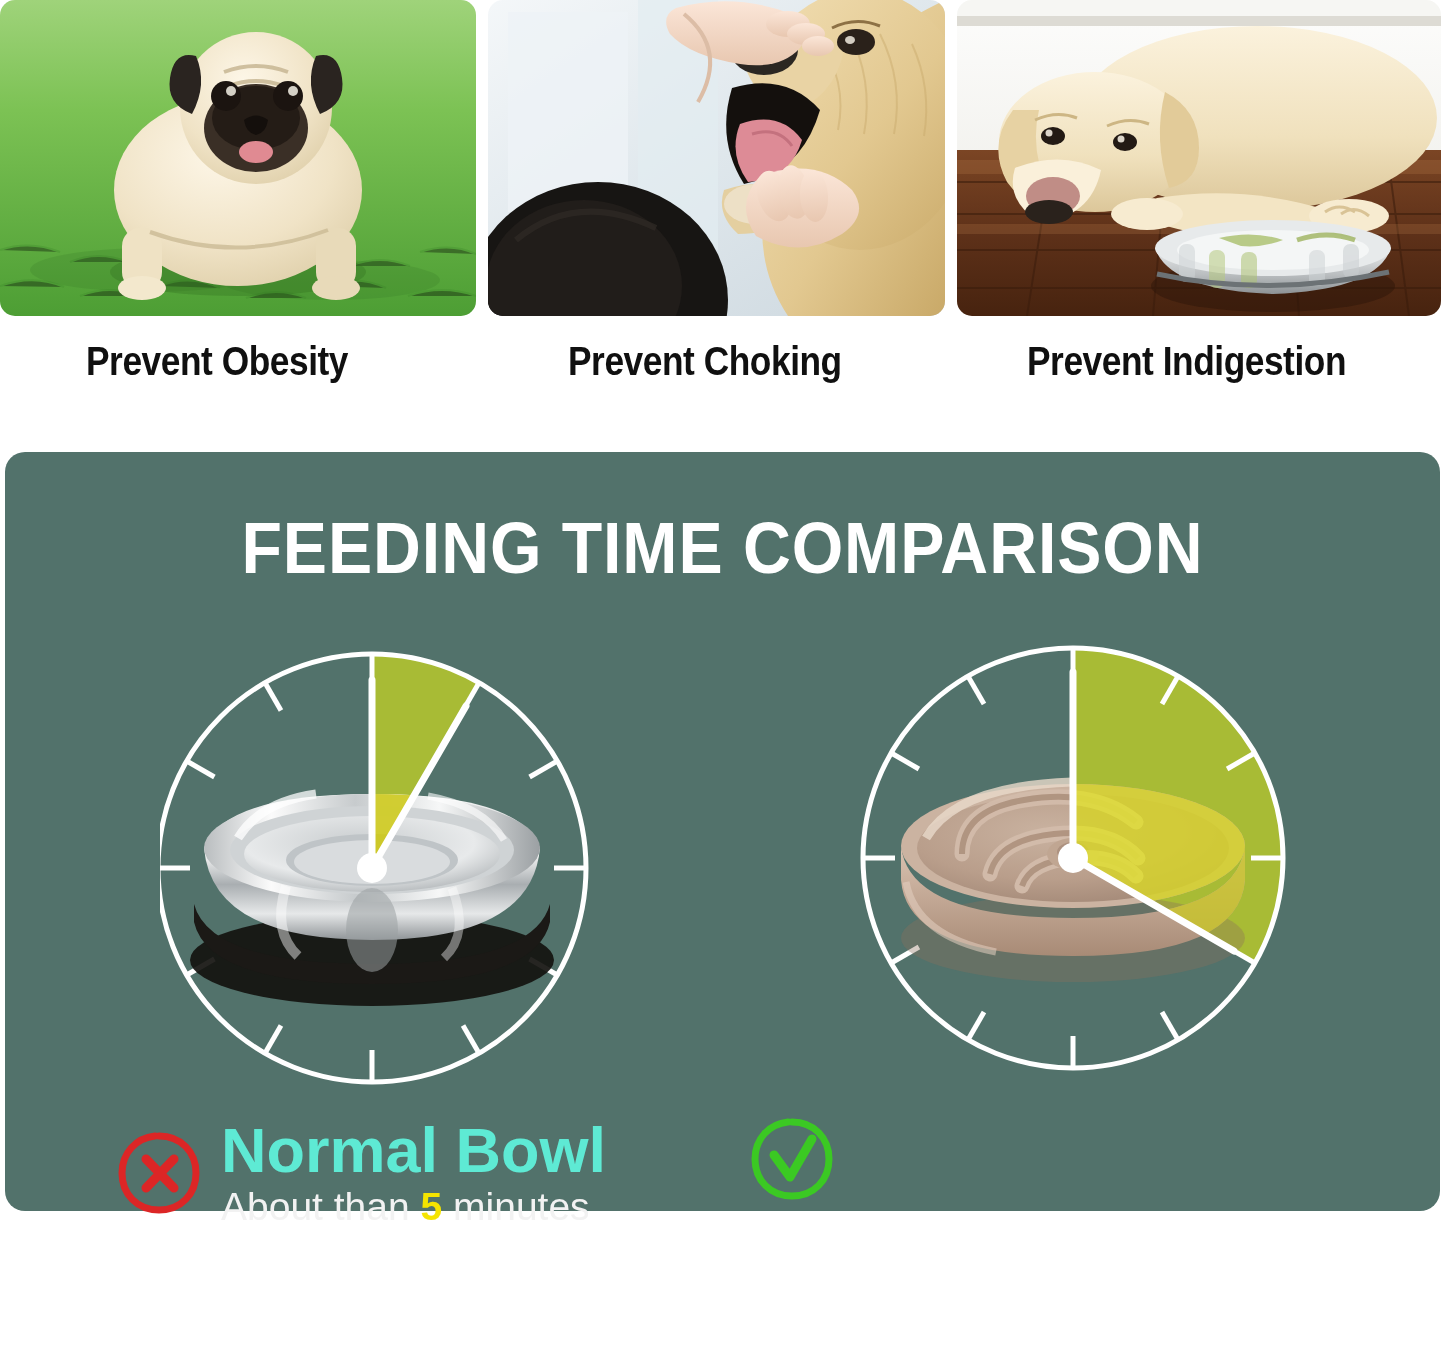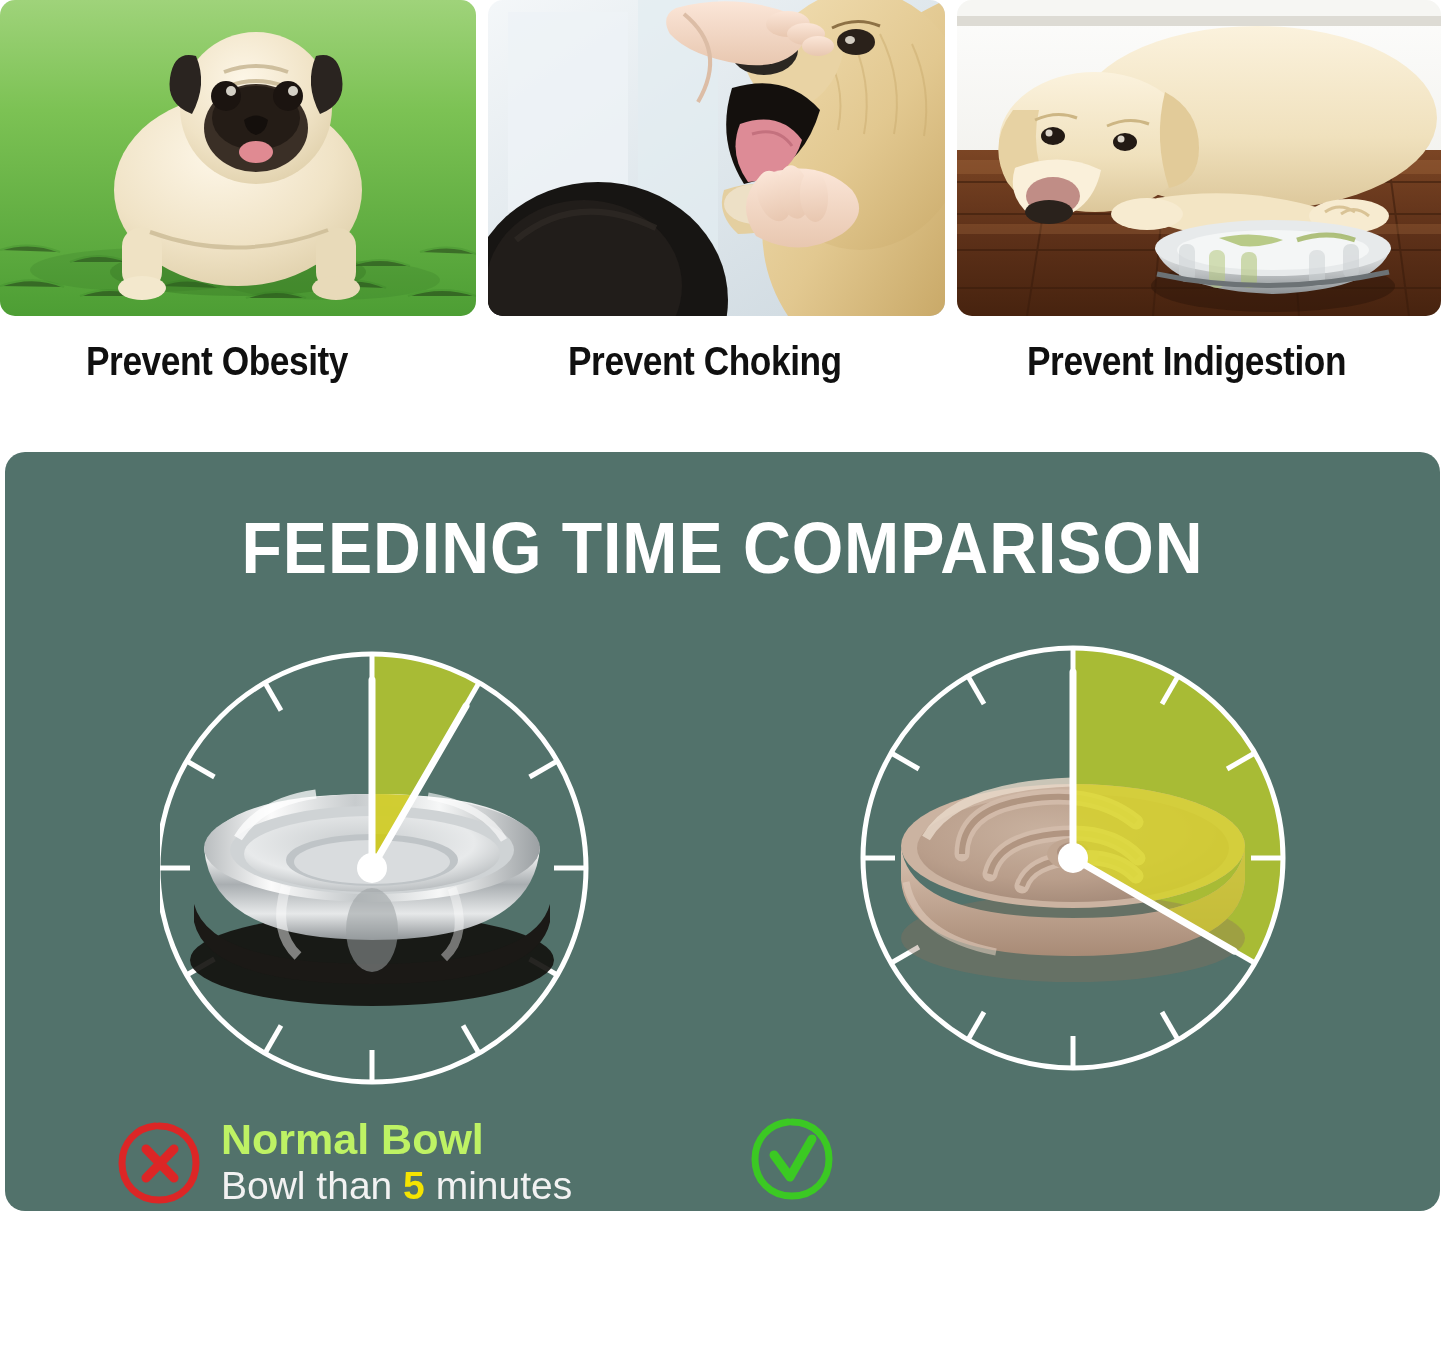--- a/index.html
+++ b/index.html
@@ -89,22 +89,22 @@
   .label-block {
     position: absolute;
     display: flex; align-items: center; gap: 20px;
   }
   .label-left  { left: 112px; top: 0; }
   .label-right { left: 745px; top: 0; }
   .mark-icon { flex: 0 0 auto; width: 84px; height: 84px; }
   .mark-icon svg { display: block; width: 100%; height: 100%; }
   .label-text { display: flex; flex-direction: column; }
   .label-title {
-    color: #bef264;
-    font-size: 43px;
+    color: #5eead4;
+    font-size: 63px;
     font-weight: 700;
     line-height: 1.06;
     white-space: nowrap;
   }
   .label-sub {
     color: #f2f2f2;
     font-size: 39px;
     font-weight: 400;
     line-height: 1.18;
     white-space: nowrap;
@@ -490,21 +490,21 @@
       <div class="label-block label-left">
         <span class="mark-icon">
           <svg viewBox="0 0 84 84">
             <path d="M42 5 C64 5 79 21 79 42 C79 63 64 79 42 79 C20 79 5 63 5 42 C5 22 19 7 38 5" fill="none" stroke="#DC2626" stroke-width="7" stroke-linecap="round"></path>
             <path d="M29 28 L57 57" stroke="#DC2626" stroke-width="9" stroke-linecap="round"></path>
             <path d="M57 28 L29 57" stroke="#DC2626" stroke-width="9" stroke-linecap="round"></path>
           </svg>
         </span>
         <span class="label-text">
           <span class="label-title">Normal Bowl</span>
-          <span class="label-sub"><span>Bowl than </span><span class="hl">5</span><span> minutes</span></span>
+          <span class="label-sub"><span>About than </span><span class="hl">5</span><span> minutes</span></span>
         </span>
       </div>
 
       <div class="label-block label-right">
         <span class="mark-icon">
           <svg viewBox="0 0 84 84">
             <path d="M42 5 C64 5 79 21 79 42 C79 63 64 79 42 79 C20 79 5 63 5 42 C5 22 19 7 38 5" fill="none" stroke="#3BC923" stroke-width="7" stroke-linecap="round"></path>
             <path d="M24 38 L40 60 L62 22" fill="none" stroke="#3BC923" stroke-width="9" stroke-linecap="round" stroke-linejoin="round"></path>
           </svg>
         </span>

